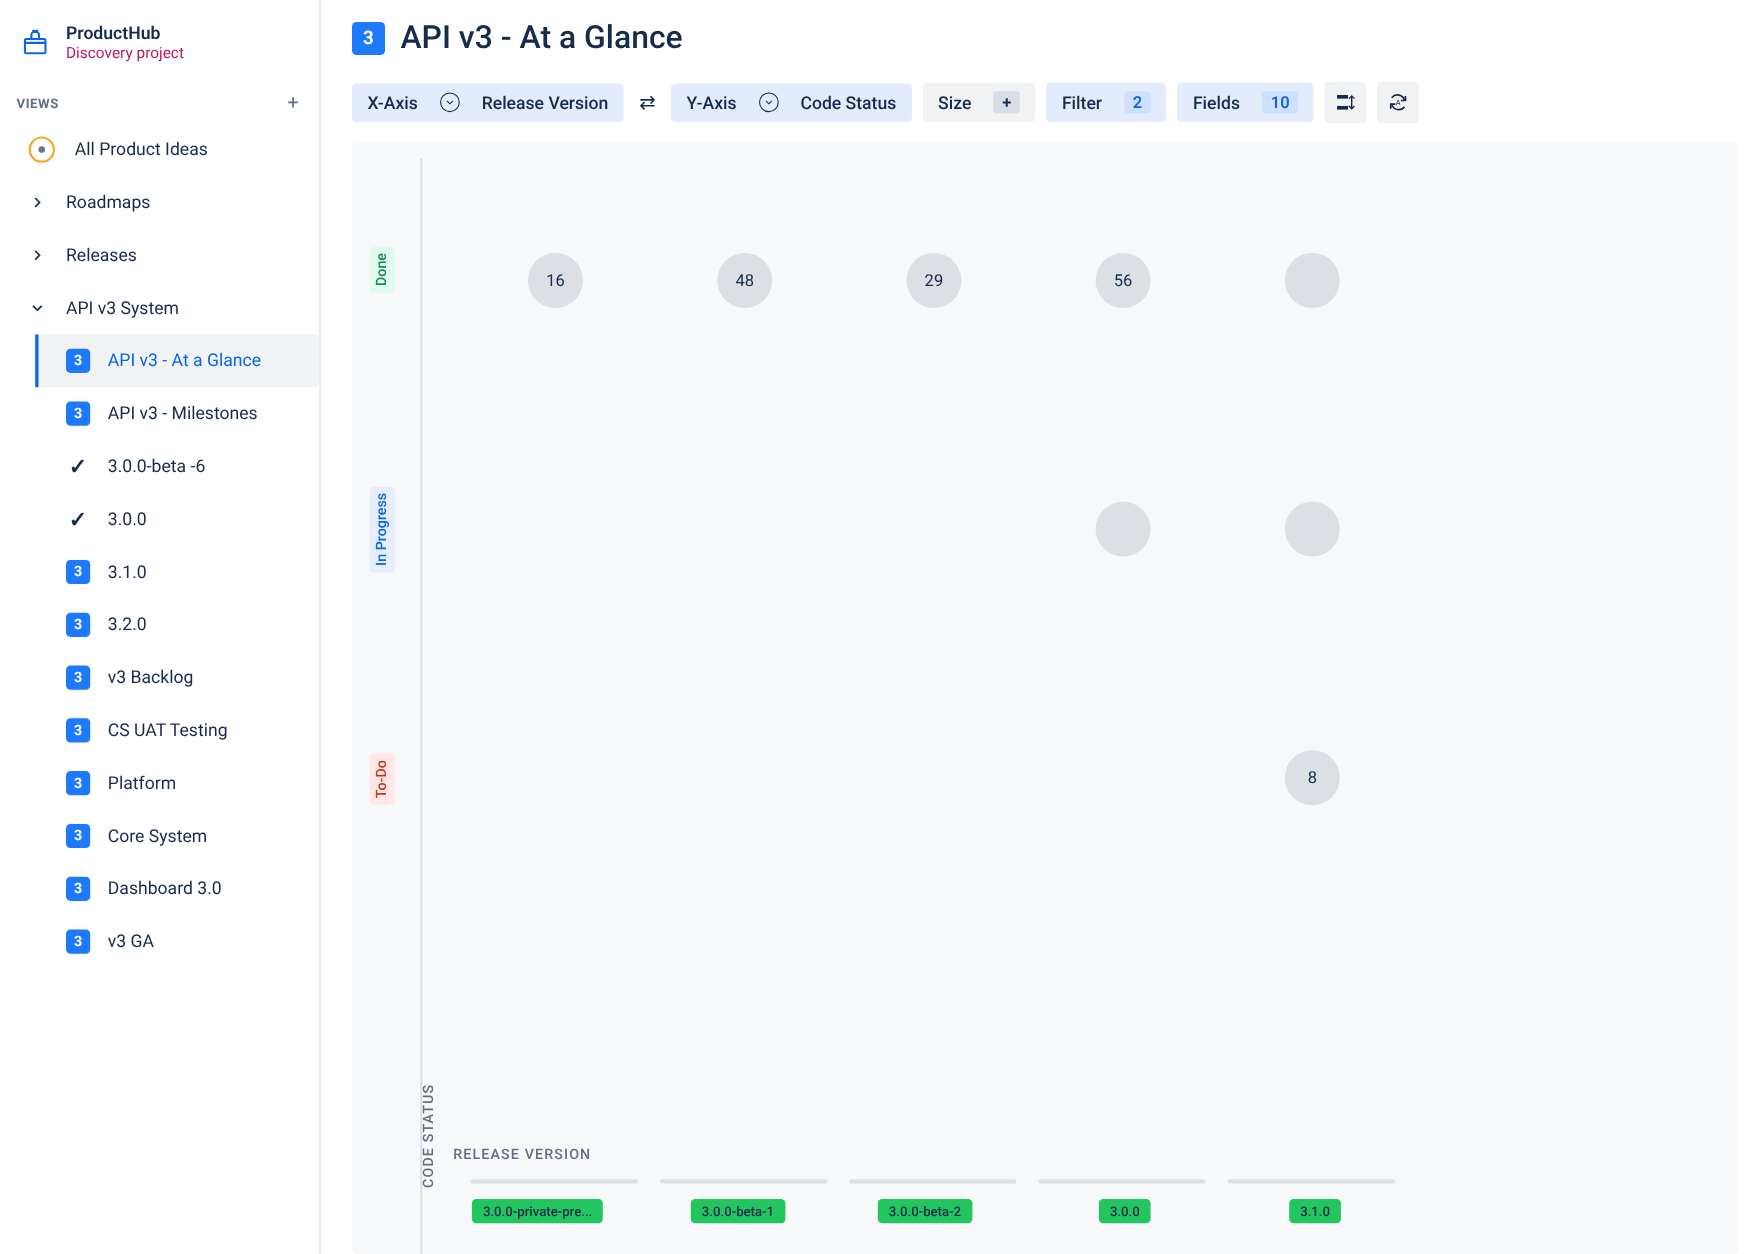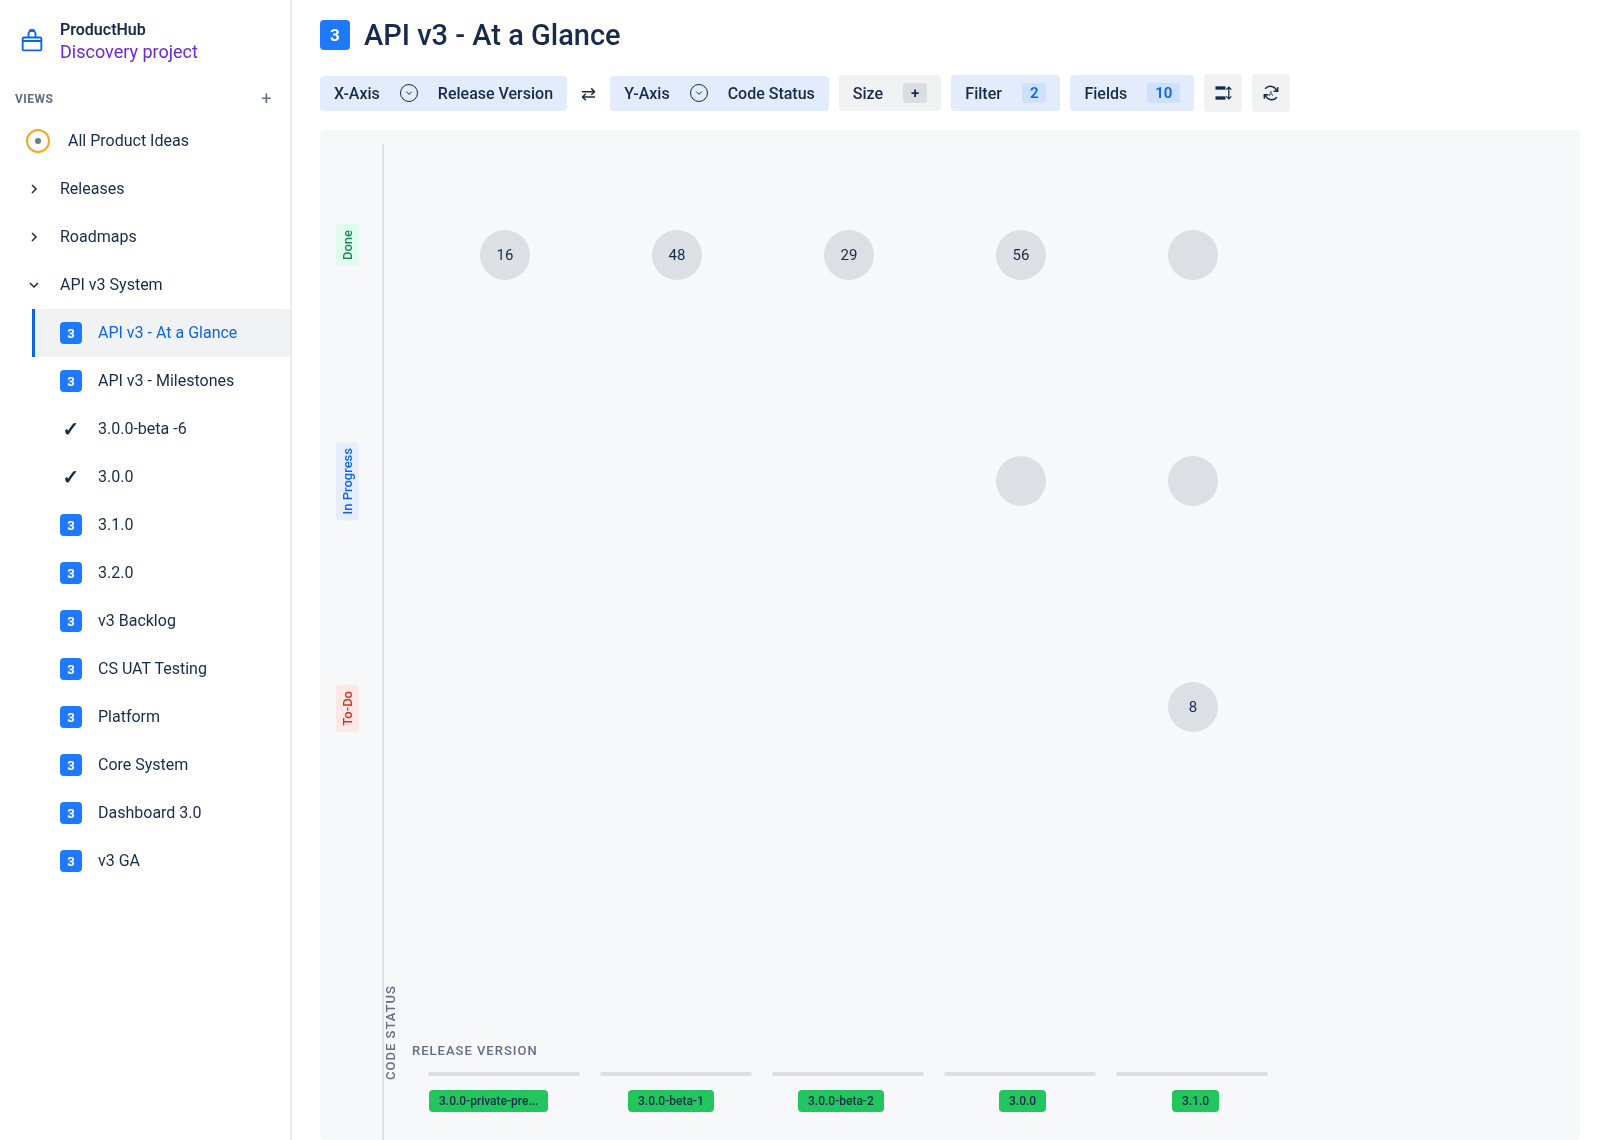--- a/index.html
+++ b/index.html
@@ -24,21 +24,21 @@
   align-items: center;
   padding: 10px 18px 18px 18px;
   gap: 14px;
 }
 .project-icon {
   width: 28px;
   height: 28px;
   color: #0c66e4;
 }
 .project-title { font-size: 16px; font-weight: 600; color: #172b4d; }
-.project-subtitle { font-size: 18px; color: #6d28d9; margin-top: 2px;}
+.project-subtitle { font-size: 14px; color: #be185d; margin-top: 2px;}
 .views-header {
   display: flex;
   align-items: center;
   justify-content: space-between;
   padding: 8px 18px 8px 15px;
   font-size: 12px;
   font-weight: 700;
   letter-spacing: 0.5px;
   color: #626f86;
 }
@@ -227,30 +227,30 @@
     <span class="compass-icon"></span>
     <span class="nav-label">All Product Ideas</span>
   </div>
 
   <div class="nav-item top">
     <span class="chevron">
       <svg width="12" height="12" viewBox="0 0 24 24" fill="none" stroke="#172b4d" stroke-width="3">
           <path d="M8 4l8 8-8 8"></path>
         </svg>
     </span>
-    <span class="nav-label">Releases</span>
+    <span class="nav-label">Roadmaps</span>
   </div>
 
   <div class="nav-item top">
     <span class="chevron">
       <svg width="12" height="12" viewBox="0 0 24 24" fill="none" stroke="#172b4d" stroke-width="3">
           <path d="M8 4l8 8-8 8"></path>
         </svg>
     </span>
-    <span class="nav-label">Roadmaps</span>
+    <span class="nav-label">Releases</span>
   </div>
 
   <div class="nav-item top">
     <span class="chevron">
       <svg width="12" height="12" viewBox="0 0 24 24" fill="none" stroke="#172b4d" stroke-width="3">
           <path d="M4 8l8 8 8-8"></path>
         </svg>
     </span>
     <span class="nav-label">API v3 System</span>
   </div>

